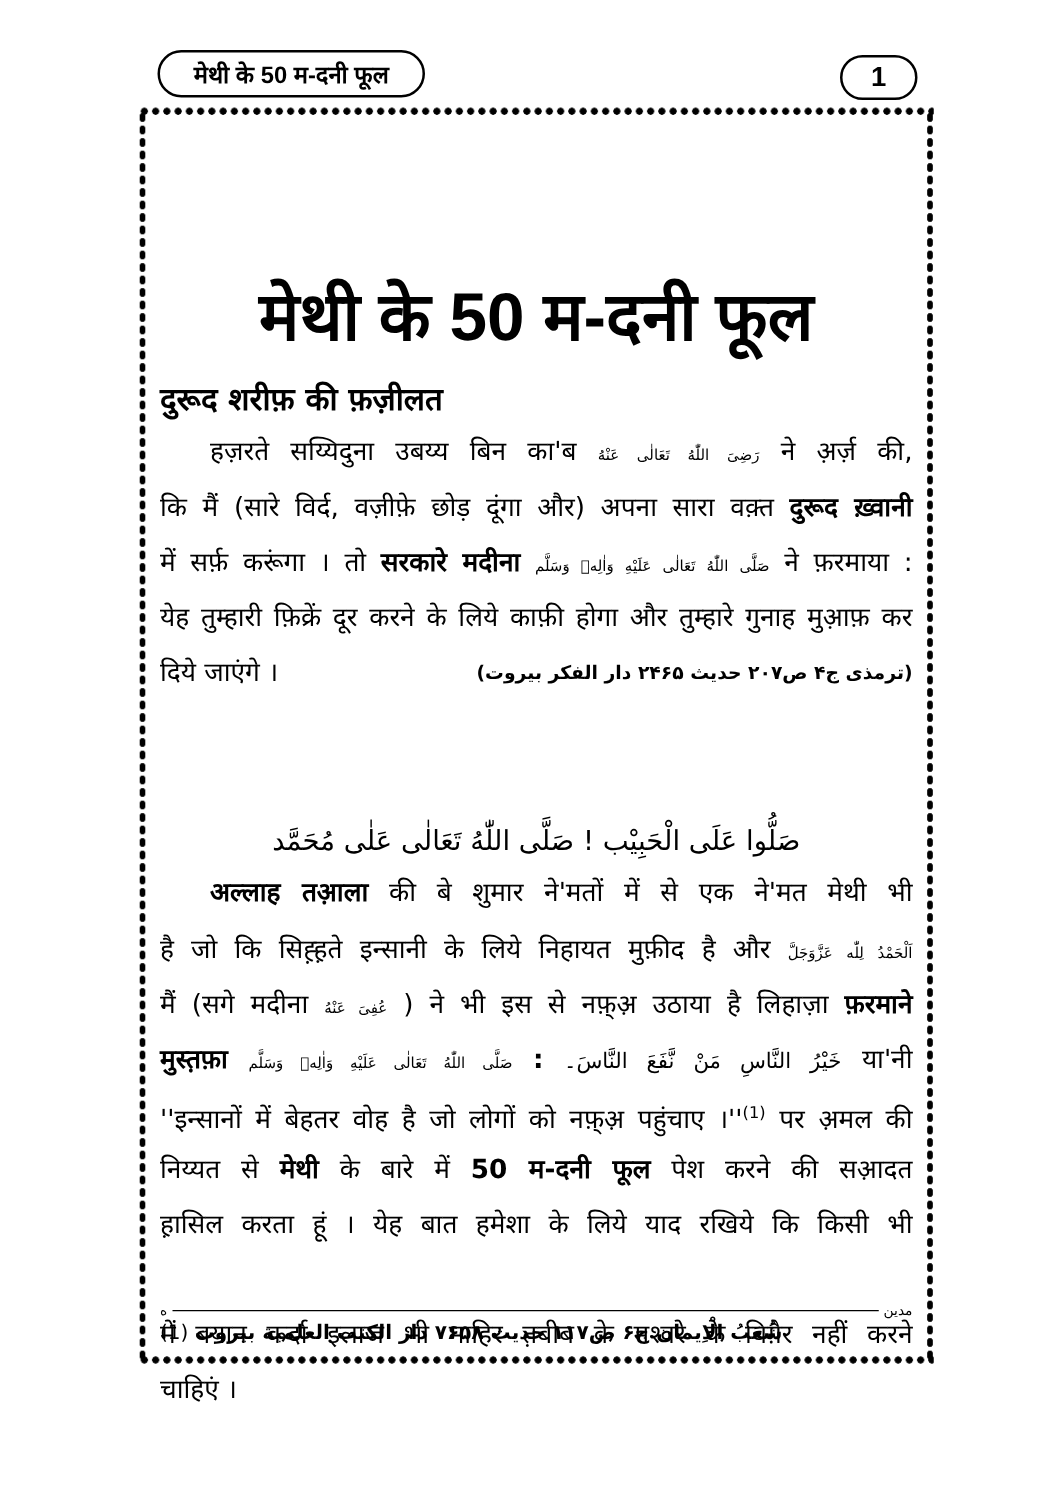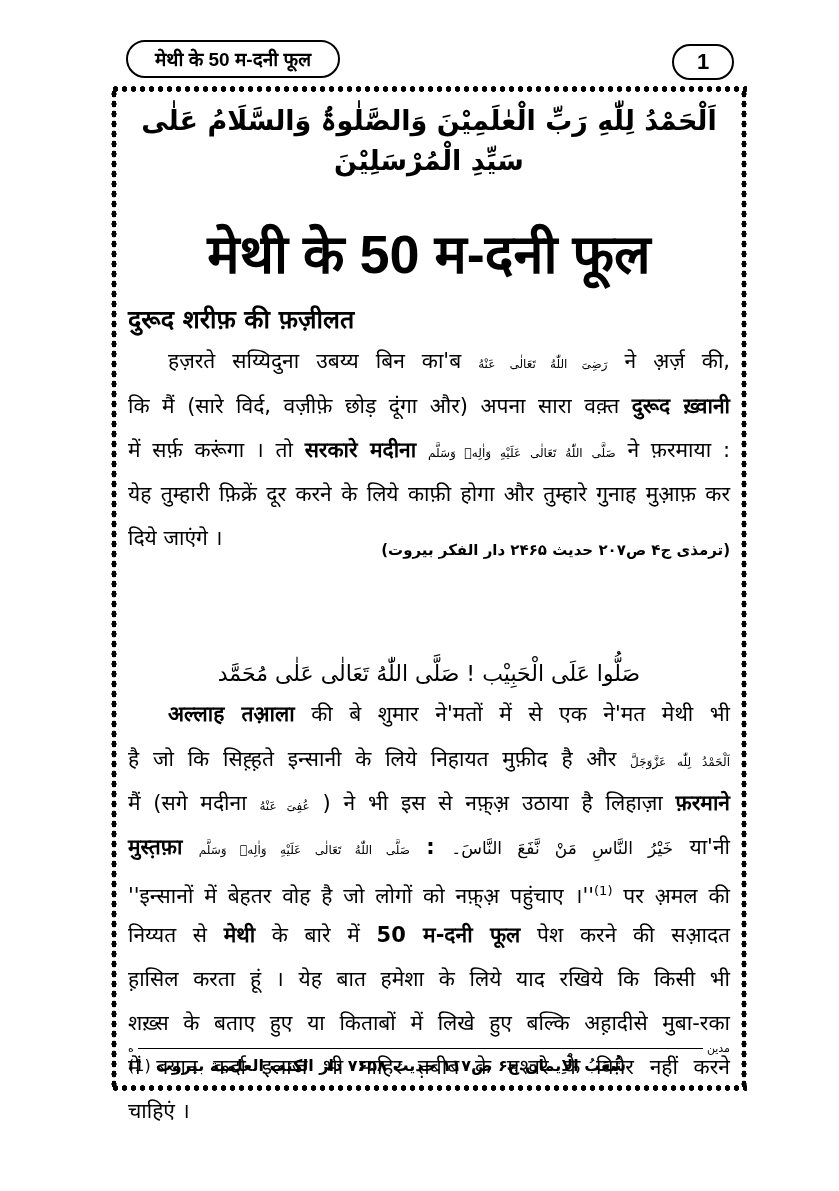--- a/index.html
+++ b/index.html
@@ -40,21 +40,20 @@
   <span>1</span>
 </div>
 
 <div class="frame">
   <div id="dots-top" class="dots-h"></div>
   <div id="dots-bottom" class="dots-h"></div>
   <div id="dots-left" class="dots-v"></div>
   <div id="dots-right" class="dots-v"></div>
 
   <div class="content">
-    <div id="bismillah-1" class="arabic">اَلْحَمْدُ لِلّٰهِ رَبِّ الْعٰلَمِیْنَ وَالصَّلٰوۃُ وَالسَّلَامُ عَلٰی سَیِّدِ الْمُرْسَلِیْنَ</div>
 
     <div id="main-title">मेथी के 50 म-दनी फूल</div>
     <div id="section-title">दुरूद शरीफ़ की फ़ज़ीलत</div>
 
     <div class="body-line" style="top:257px; left:40px;">
       <span>हज़रते सय्यिदुना उबय्य बिन का'ब</span>
       <span class="ar-inline">رَضِیَ اللّٰهُ تَعَالٰی عَنْهُ</span>
       <span>ने अ़र्ज़ की,</span>
     </div>
     <div class="body-line" style="top:302px;">
@@ -63,21 +62,21 @@
     </div>
     <div class="body-line" style="top:346px;">
       <span>में सर्फ़ करूंगा । तो</span>
       <b>सरकारे मदीना</b>
       <span class="ar-inline">صَلَّی اللّٰهُ تَعَالٰی عَلَیْهِ وَاٰلِهٖ وَسَلَّم</span>
       <span>ने फ़रमाया :</span>
     </div>
     <div class="body-line" style="top:390px;">येह तुम्हारी फ़िक्रें दूर करने के लिये काफ़ी होगा और तुम्हारे गुनाह मुआ़फ़ कर</div>
     <div class="body-line" style="top:434px; text-align-last:auto;">
       <span>दिये जाएंगे ।</span>
-      <span class="ar-ref" style="float:right; margin-top:12px;">(ترمذی ج۴ ص۲۰۷ حدیث ۲۴۶۵ دار الفکر بیروت)</span>
+      <span class="ar-ref" style="float:right; margin-top:0;">(ترمذی ج۴ ص۲۰۷ حدیث ۲۴۶۵ دار الفکر بیروت)</span>
     </div>
 
     <div id="durood">صَلُّوا عَلَی الْحَبِیْب !   صَلَّی اللّٰهُ تَعَالٰی عَلٰی مُحَمَّد</div>
 
     <div class="body-line" style="top:610px; left:40px;">
       <b>अल्लाह तआ़ला</b>
       <span>की बे शुमार ने'मतों में से एक ने'मत मेथी भी</span>
     </div>
     <div class="body-line" style="top:655px;">
       <span>है जो कि सिह़्ह़ते इन्सानी के लिये निहायत मुफ़ीद है और</span>
@@ -101,21 +100,20 @@
       <span>पर अ़मल की</span>
     </div>
     <div class="body-line" style="top:831px;">
       <span>निय्यत से</span>
       <b>मेथी</b>
       <span>के बारे में</span>
       <b>50 म-दनी फूल</b>
       <span>पेश करने की सआ़दत</span>
     </div>
     <div class="body-line" style="top:875px;">ह़ासिल करता हूं । येह बात हमेशा के लिये याद रखिये कि किसी भी</div>
-    <div class="body-line" style="top:919px;">शख़्स के बताए हुए या किताबों में लिखे हुए बल्कि अह़ादीसे मुबा-रका</div>
     <div class="body-line" style="top:963px;">में बयान कर्दा इलाज भी माहिर त़बीब के मश्वरे के बिग़ैर नहीं करने</div>
     <div class="body-line" style="top:1007px; text-align-last:left;">चाहिएं ।</div>
   </div>
 </div>
 
 <div style="position:absolute; left:128px; right:109px; top:1040px; height:16px; display:flex; align-items:center;">
   <span class="fn-mark">ه</span>
   <div id="fn-rule"></div>
   <span class="fn-mark">مدین</span>
 </div>

